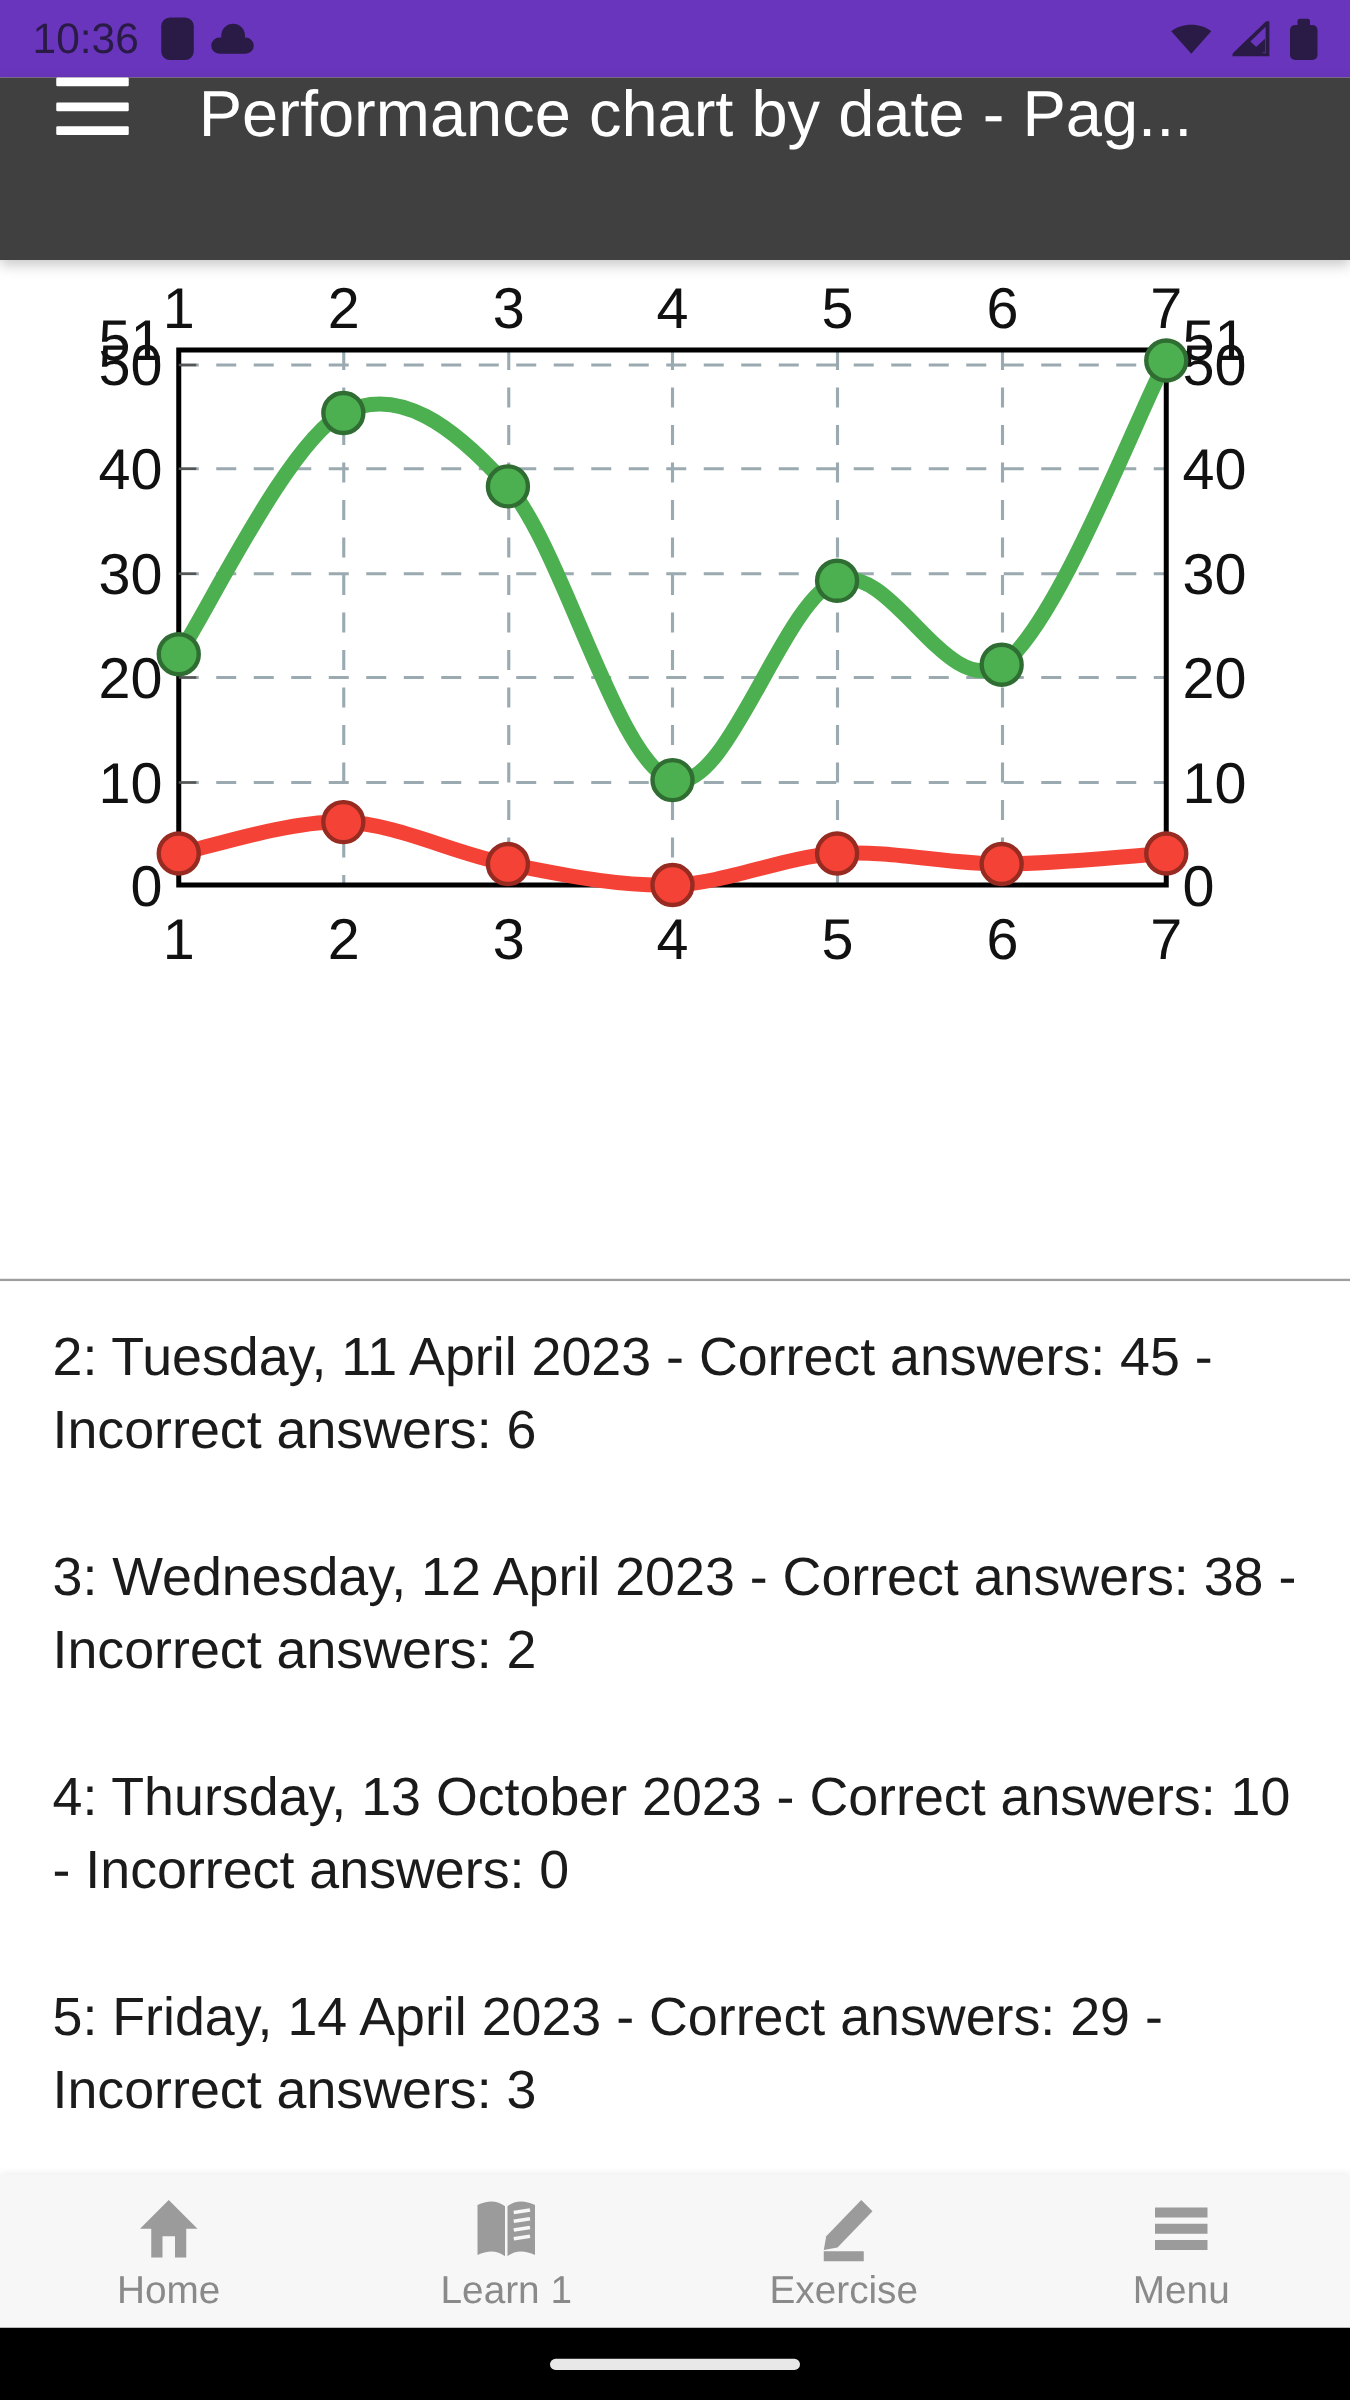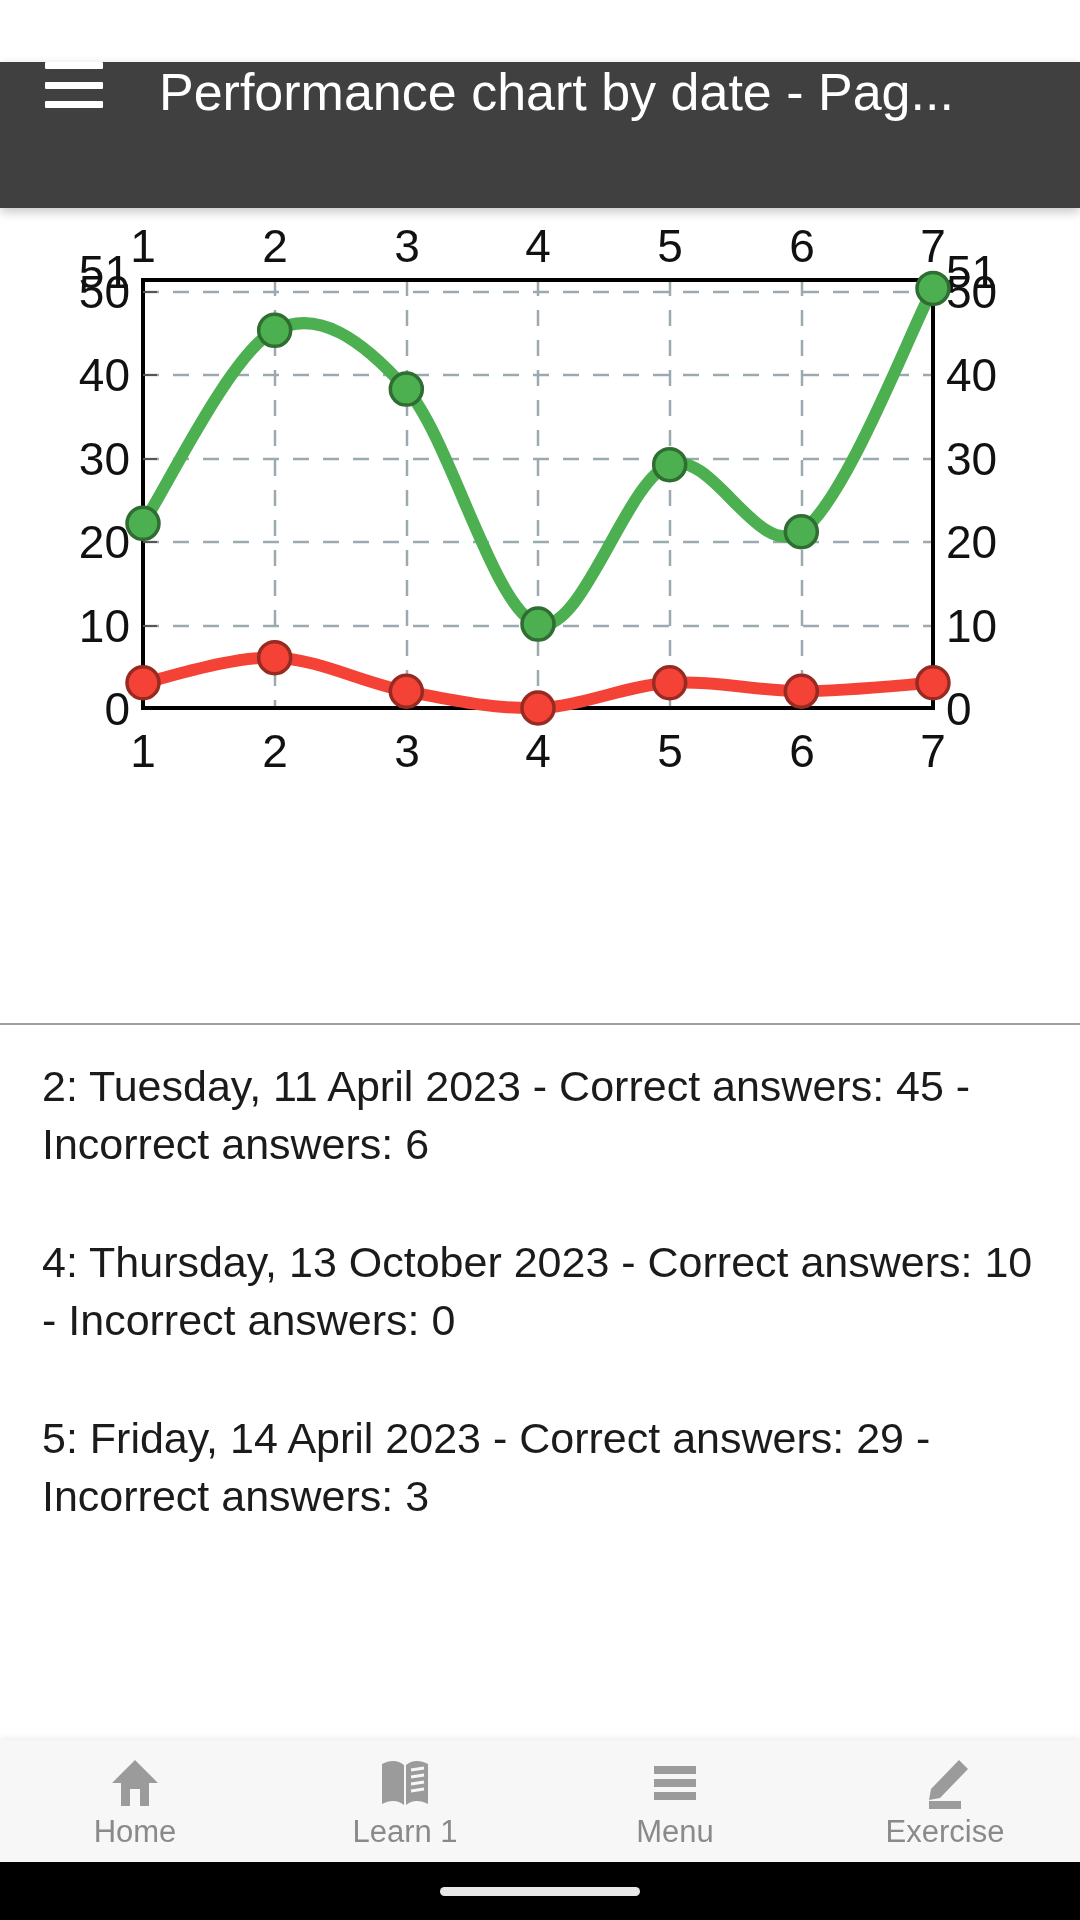--- a/index.html
+++ b/index.html
@@ -100,20 +100,45 @@
     position:absolute; bottom:0; left:0; width:1080px; height:58px;
     background:#000000; display:flex; align-items:center; justify-content:center;
   }
   .gesture-pill { width:200px; height:9px; background:#e8e8e8; border-radius:6px; }
 </style>
 </head>
 <body>
 
 <div id="app">
 
+  <div class="statusbar">
+    <div class="status-time">10:36</div>
+    <div class="status-left-icons">
+      <div class="sq-icon"></div>
+      <div class="cloud-icon">
+        <div class="c2"></div>
+          <div class="c1"></div>
+      </div>
+    </div>
+    <div class="status-spacer"></div>
+    <div class="status-right-icons">
+      <svg class="wifi-icon" viewBox="0 0 34 26">
+        <path d="M1 7 C9 0, 25 0, 33 7 L17 25 Z" fill="#2a1a46"></path>
+      </svg>
+      <svg class="signal-icon" viewBox="0 0 30 28">
+        <path d="M28 1 L28 27 L1 27 Z" fill="none" stroke="#2a1a46" stroke-width="3"></path>
+        <path d="M26 14 L26 25 L14 25 Z" fill="#2a1a46"></path>
+        <path d="M26 27 L1 27 L13 15 Z" fill="#2a1a46"></path>
+      </svg>
+      <div class="battery-icon">
+        <div class="cap"></div>
+          <div class="body"></div>
+      </div>
+    </div>
+  </div>
 
   <div class="appbar">
     <div class="hamburger">
       <span></span>
         <span></span>
         <span></span>
     </div>
     <div class="appbar-title">Performance chart by date - Pag...</div>
   </div>
 
@@ -208,20 +233,21 @@
           <circle cx="801.33" cy="483.22" r="16" fill="#F44336" stroke="rgb(151,42,33)" stroke-width="3.5"></circle>
           <circle cx="933.00" cy="474.82" r="16" fill="#F44336" stroke="rgb(151,42,33)" stroke-width="3.5"></circle>
         </g>
     </svg>
   </div>
 
   <div class="divider"></div>
 
   <div class="list">
     <div class="list-item">2: Tuesday, 11 April 2023 - Correct answers: 45 - Incorrect answers: 6</div>
+    <div class="list-item">3: Wednesday, 12 April 2023 - Correct answers: 38 - Incorrect answers: 2</div>
     <div class="list-item">4: Thursday, 13 October 2023 - Correct answers: 10 - Incorrect answers: 0</div>
     <div class="list-item">5: Friday, 14 April 2023 - Correct answers: 29 - Incorrect answers: 3</div>
   </div>
 
   <div class="bottomnav">
 
     <div class="nav-item">
       <div class="nav-icon">
         <svg width="54" height="54" viewBox="0 0 54 54">
           <path d="M27 4 L50 27 L41 27 L41 50 L32 50 L32 33 L22 33 L22 50 L13 50 L13 27 L4 27 Z" fill="#9b9b9b"></path>
@@ -243,36 +269,36 @@
           </g>
         </svg>
       </div>
       <div class="nav-label">Learn 1</div>
     </div>
 
 
     <div class="nav-item">
       <div class="nav-icon">
         <svg width="54" height="54" viewBox="0 0 54 54">
+          <path d="M41 4 L50 13 L22 42 L11 44 L13 33 Z" fill="#9b9b9b"></path>
+          <rect x="11" y="45" width="32" height="8" fill="#9b9b9b"></rect>
+        </svg>
+      </div>
+      <div class="nav-label">Exercise</div>
+    </div>
+
+    <div class="nav-item">
+      <div class="nav-icon">
+        <svg width="54" height="54" viewBox="0 0 54 54">
           <rect x="6" y="10" width="42" height="8" fill="#9b9b9b"></rect>
           <rect x="6" y="23" width="42" height="8" fill="#9b9b9b"></rect>
           <rect x="6" y="36" width="42" height="8" fill="#9b9b9b"></rect>
         </svg>
       </div>
       <div class="nav-label">Menu</div>
     </div>
-
-    <div class="nav-item">
-      <div class="nav-icon">
-        <svg width="54" height="54" viewBox="0 0 54 54">
-          <path d="M41 4 L50 13 L22 42 L11 44 L13 33 Z" fill="#9b9b9b"></path>
-          <rect x="11" y="45" width="32" height="8" fill="#9b9b9b"></rect>
-        </svg>
-      </div>
-      <div class="nav-label">Exercise</div>
-    </div>
   </div>
 
   <div class="gesturebar">
     <div class="gesture-pill"></div>
   </div>
 
 </div>
 
 </body></html>

